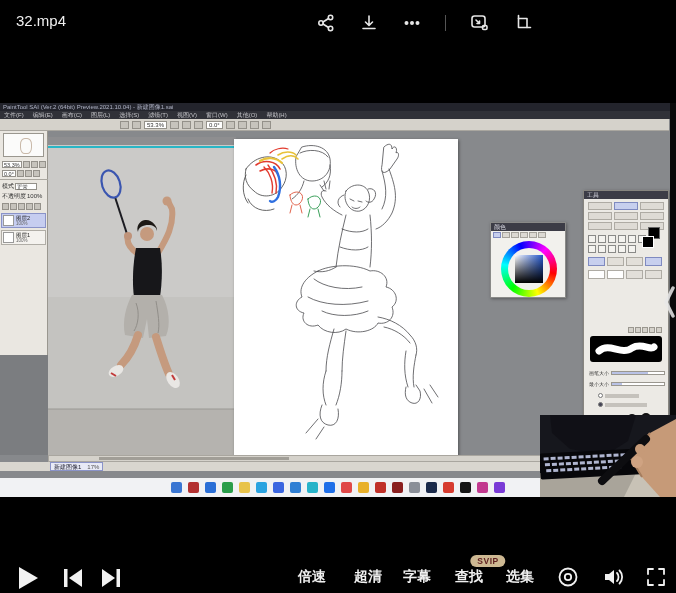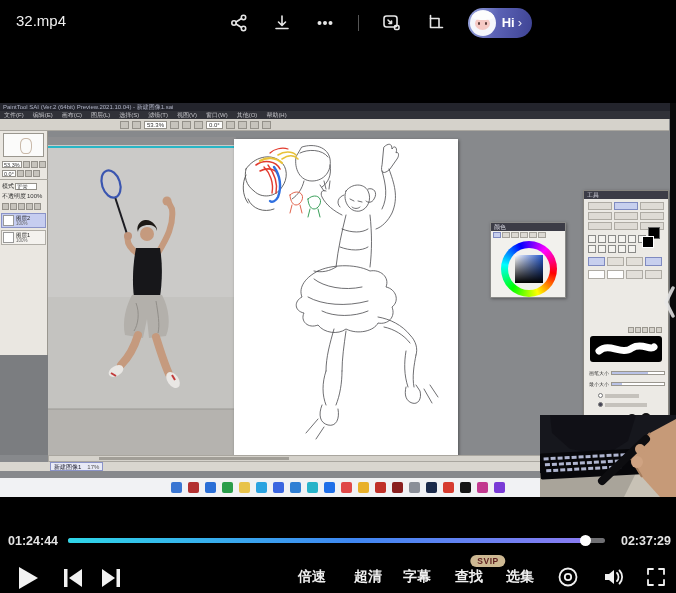--- a/index.html
+++ b/index.html
@@ -192,30 +192,20 @@
             <rect x="2" y="3" width="13" height="11" rx="2.5"></rect>
             <path d="M6 7l3.5 3.5M9.5 8v2.5H7"></path>
             <rect x="12.5" y="12.5" width="4.5" height="4" rx="1.2"></rect>
           </svg>
       </div>
       <div class="ticon">
         <svg width="19" height="19" viewBox="0 0 19 19">
             <path d="M5.5 2.5v12h12"></path>
             <path d="M5.5 5.5h8.5v9"></path>
           </svg>
-      </div>
-      <div id="hi-pill">
-        <div id="hi-avatar">
-          <div class="face"></div>
-            <div class="hood"></div>
-            <div class="eye e1"></div>
-            <div class="eye e2"></div>
-        </div>
-        <span id="hi-label">Hi</span>
-        <span id="hi-chev">›</span>
       </div>
     </div>
   </div>
 
   <div id="video-area">
     <div id="screen">
 
       <div id="sai-titlebar">PaintTool SAI (Ver.2 (64bit) Preview.2021.10.04) - 新建图像1.sai</div>
       <div id="sai-menubar">
         <span>文件(F)</span>
@@ -574,29 +564,20 @@
       <div id="right-edge"></div>
     </div>
 
     <div id="drawer-chev">
       <svg width="12" height="34" viewBox="0 0 12 34">
           <path d="M10,3 L3,17 L10,31" stroke="#e8e8e8" stroke-width="3.5" fill="none" stroke-linecap="round"></path>
         </svg>
     </div>
   </div>
 
-  <div id="progress-row">
-    <span id="cur-time">01:24:44</span>
-    <div id="track">
-      <div id="fill">
-        <div id="handle"></div>
-      </div>
-    </div>
-    <span id="tot-time">02:37:29</span>
-  </div>
 
   <div id="controls-row">
     <div class="cbtn" style="left:16px;top:9px">
       <svg width="24" height="26" viewBox="0 0 24 26">
           <path d="M3,2 L22,13 L3,24 Z" fill="#f2f2f2"></path>
         </svg>
     </div>
     <div class="cbtn" style="left:62px;top:12px">
       <svg width="22" height="20" viewBox="0 0 22 20">
           <rect x="2" y="1" width="3.5" height="18" fill="#f2f2f2"></rect>

